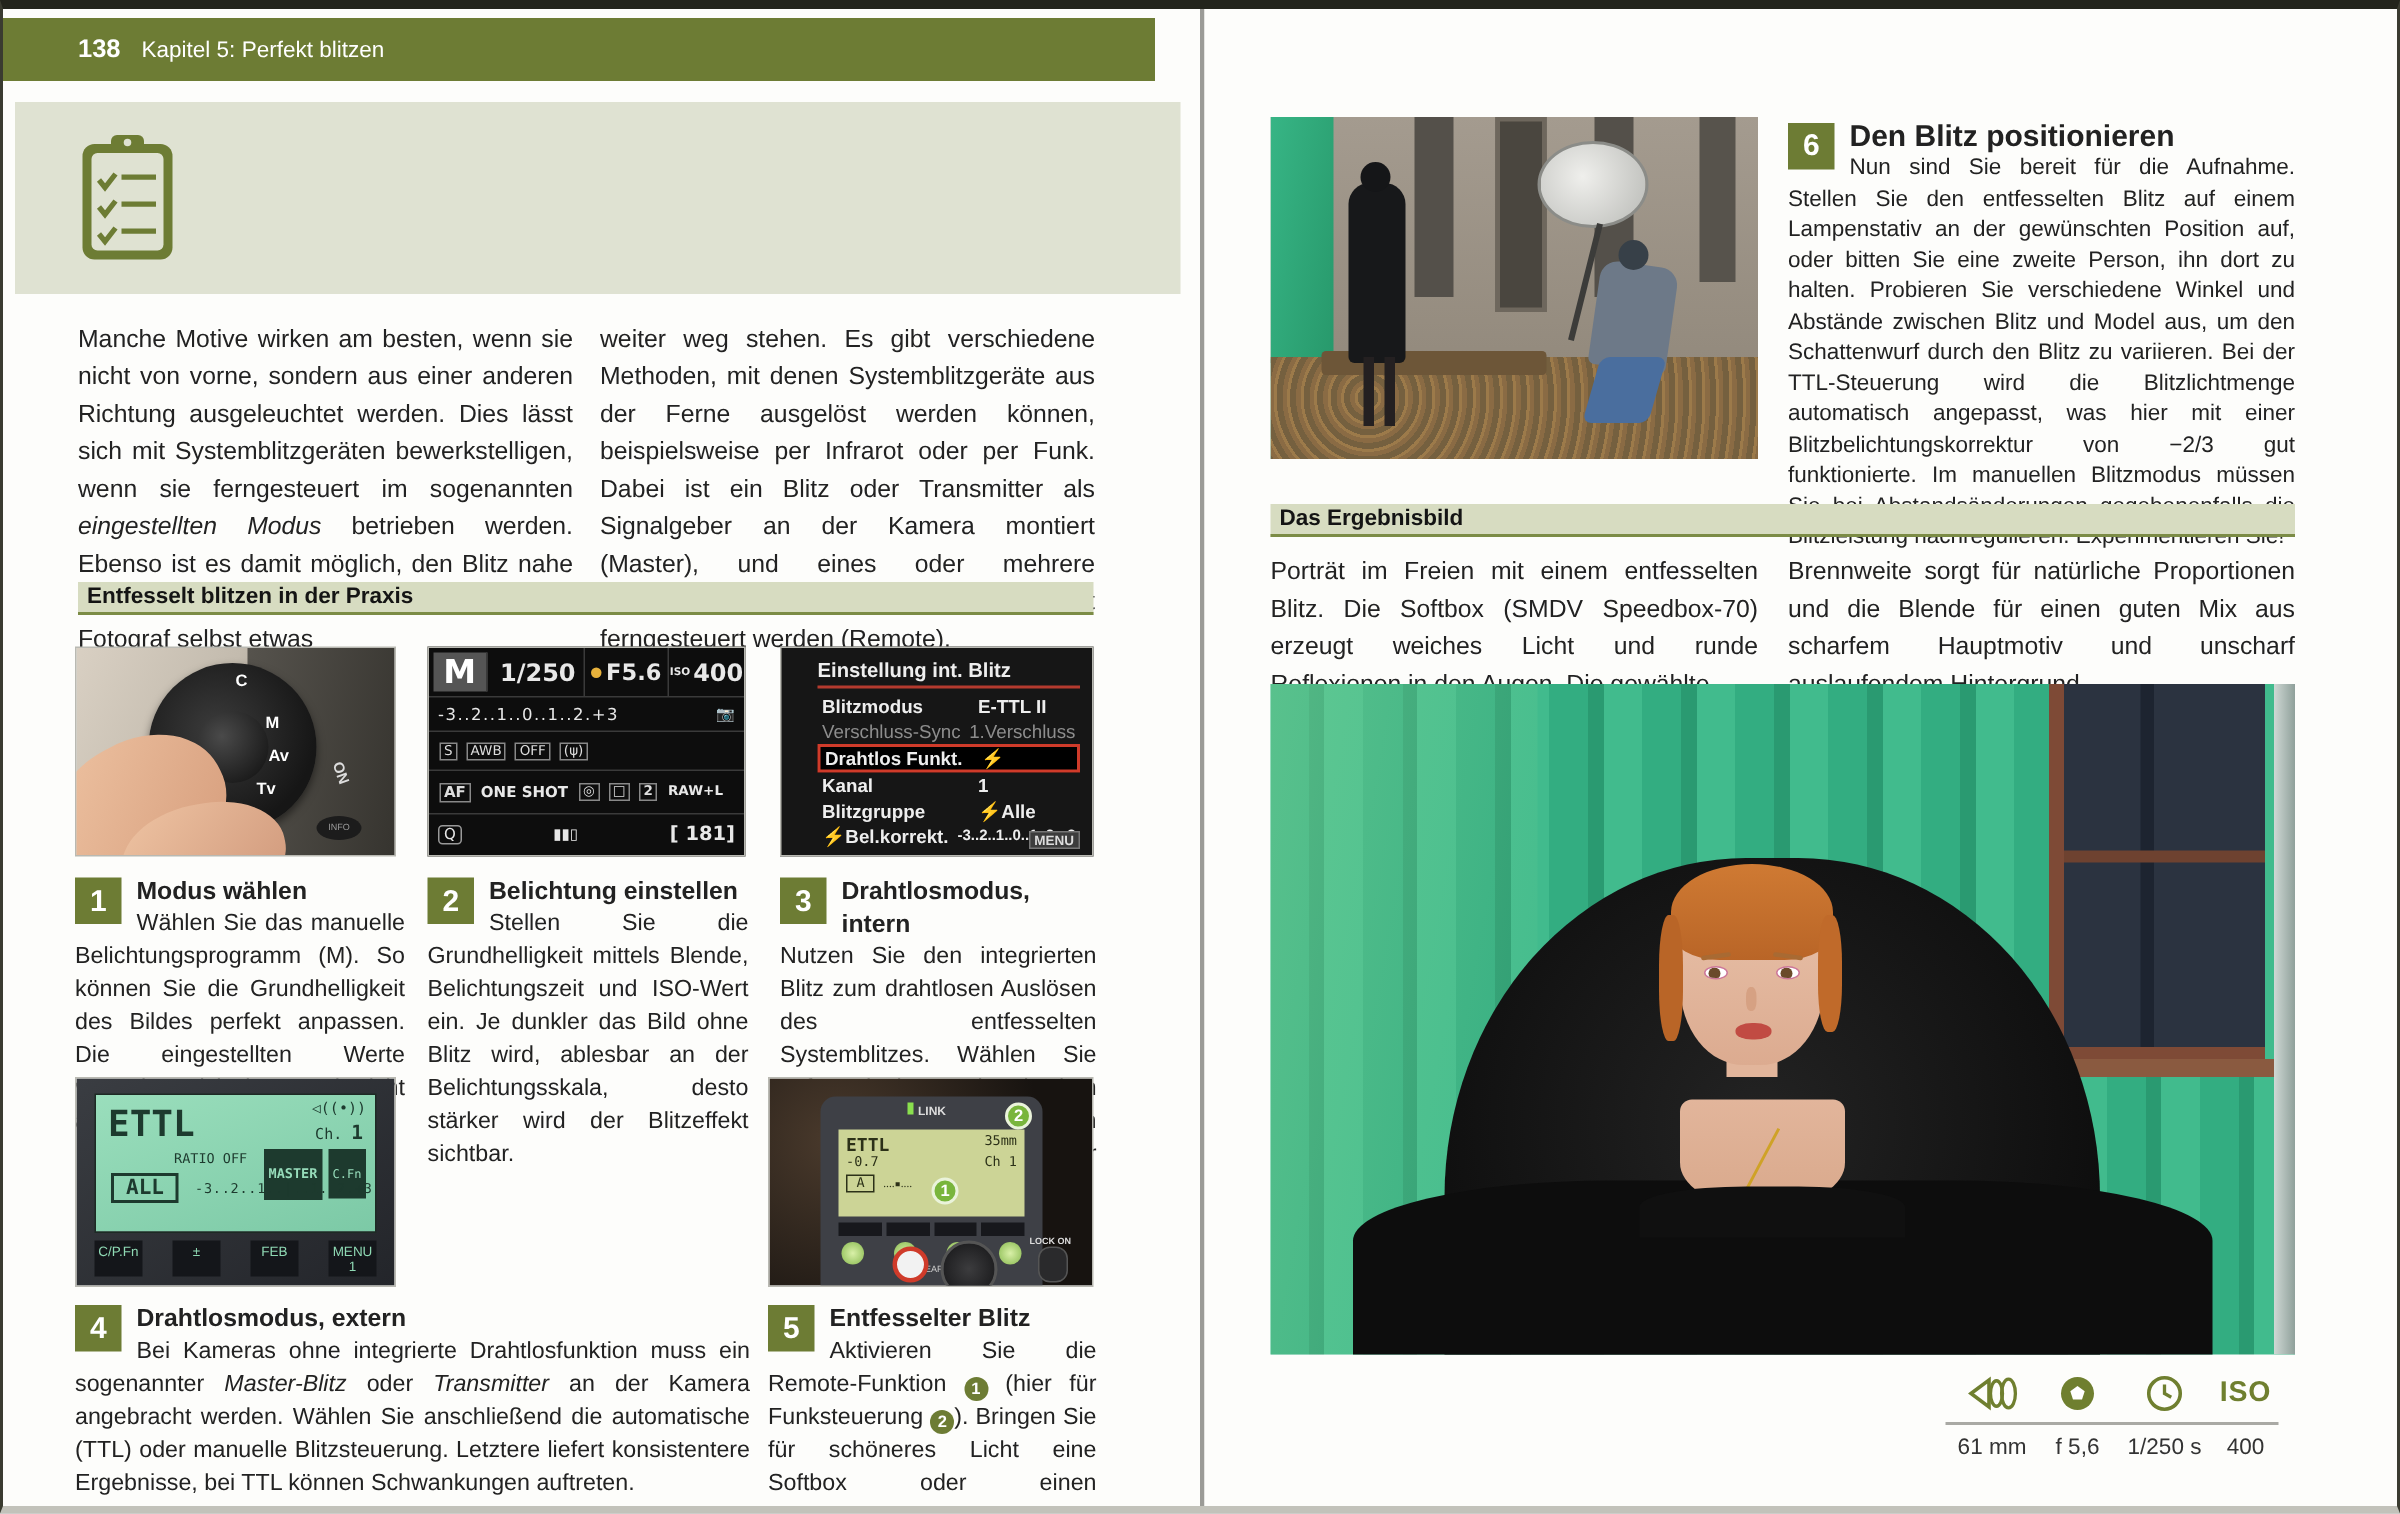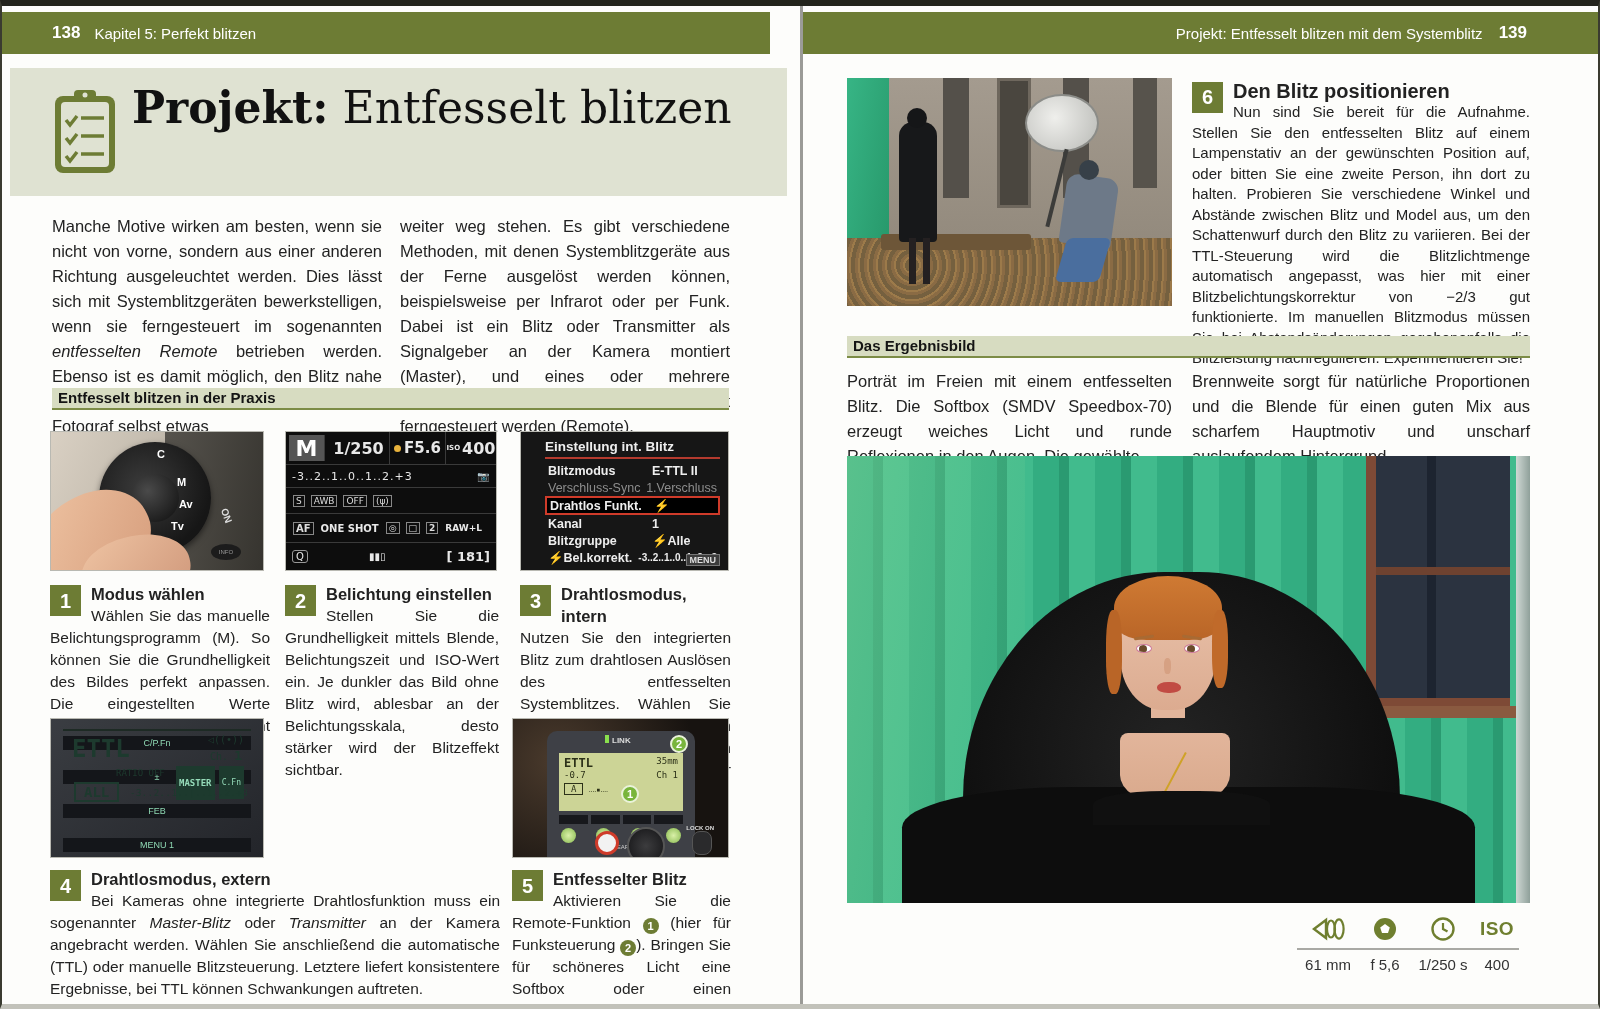--- a/index.html
+++ b/index.html
@@ -58,21 +58,21 @@
   .mrow { display:flex; height:17px; align-items:center; padding:0 3px; }
   .mrow .lab { width:104px; }
   .mrow.dim { color:#8d8d8d; font-weight:normal; }
   .mrow.sel { border:2px solid #cf3b2a; background:#000; height:19px; }
   .menu-btn { position:absolute; right:8px; bottom:4px; font-size:9px; background:#3c3c3c; border:1px solid #777; padding:0 3px; color:#ddd; }
 
   
   .flashframe { background:linear-gradient(145deg,#3a3d42,#23252a); padding:10px 12px 6px 12px; display:flex; flex-direction:column; }
   .flashlcd { background:linear-gradient(160deg,#9adebc,#7cc9a6); color:#1d3a2e; flex:1; position:relative;
     font-family:"DejaVu Sans Mono", monospace; border:1px solid #1d2a24; }
-  .flash-btnrow { display:flex; gap:20px; margin-top:5px;flex-direction:column; }
+  .flash-btnrow { display:flex; gap:20px; margin-top:5px; }
   .flash-btnrow span { flex:1; background:#14161a; color:#8fd9b4; font-size:9px; text-align:center; padding:2px 0; }
   .inv { background:#1d3a2e; color:#96dcba; padding:12px 3px; }
 
   
   .txbg { background:radial-gradient(circle at 20% 30%, #4a3a2c, #171310 70%); position:relative; }
   .txbody { position:absolute; left:34px; top:12px; width:148px; height:126px; background:#3e4046; border-radius:10px 10px 0 0; }
   .txlcd { position:absolute; left:12px; top:22px; width:124px; height:58px; background:#ccd496; color:#2c3118;
     font-family:"DejaVu Sans Mono", monospace; font-size:9px; padding:3px 5px; }
   .green-callout { position:absolute; width:18px; height:18px; border-radius:50%; background:#79b53c; border:2px solid #eaf3da;
     color:#fff; font-size:11px; font-weight:bold; display:flex; align-items:center; justify-content:center; }
@@ -109,26 +109,25 @@
         <rect x="22" y="2" width="22" height="12" rx="4" fill="#6d7c34"></rect>
         <circle cx="33" cy="7" r="2.5" fill="#dfe2d2"></circle>
         <path d="M14 32 l4 5 l7 -9" stroke="#6d7c34" stroke-width="3.5" fill="none"></path>
         <line x1="29" y1="30" x2="52" y2="30" stroke="#6d7c34" stroke-width="3.5"></line>
         <path d="M14 50 l4 5 l7 -9" stroke="#6d7c34" stroke-width="3.5" fill="none"></path>
         <line x1="29" y1="48" x2="52" y2="48" stroke="#6d7c34" stroke-width="3.5"></line>
         <path d="M14 68 l4 5 l7 -9" stroke="#6d7c34" stroke-width="3.5" fill="none"></path>
         <line x1="29" y1="66" x2="52" y2="66" stroke="#6d7c34" stroke-width="3.5"></line>
       </svg>
       <div class="title-text">
-        <div><b>Projekt:</b><span> Entfesselt blitzen</span></div>
       </div>
     </div>
 
     <div class="col" style="left:50px; top:208px; width:330px;">
-      <span>Manche Motive wirken am besten, wenn sie nicht von vorne, sondern aus einer anderen Richtung ausgeleuchtet werden. Dies lässt sich mit Systemblitzgeräten bewerkstelligen, wenn sie ferngesteuert im sogenannten </span><em>entfesselten Remote</em><span> betrieben werden. Ebenso ist es damit möglich, den Blitz nahe am Motiv zu platzieren, auch wenn Sie als Fotograf selbst etwas</span>
+      <span>Manche Motive wirken am besten, wenn sie nicht von vorne, sondern aus einer anderen Richtung ausgeleuchtet werden. Dies lässt sich mit Systemblitzgeräten bewerkstelligen, wenn sie ferngesteuert im sogenannten </span><em>eingestellten Modus</em><span> betrieben werden. Ebenso ist es damit möglich, den Blitz nahe am Motiv zu platzieren, auch wenn Sie als Fotograf selbst etwas</span>
     </div>
     <div class="col" style="left:398px; top:208px; width:330px;">
       <span>weiter weg stehen. Es gibt verschiedene Methoden, mit denen Systemblitzgeräte aus der Ferne ausgelöst werden können, beispielsweise per Infrarot oder per Funk. Dabei ist ein Blitz oder Transmitter als Signalgeber an der Kamera montiert (Master), und eines oder mehrere entfesselte Blitzgeräte können damit ferngesteuert werden (Remote).</span>
     </div>
 
     <div class="section-bar" style="left:50px; top:382px; width:677px;">Entfesselt blitzen in der Praxis</div>
 
     <div class="fig" style="left:48px; top:425px; width:214px; height:140px; background:linear-gradient(115deg,#d9d0c3 0%,#c3bbae 40%,#8b867d 70%,#55524c 100%);">
       <div class="shape" style="right:0; top:0; width:46%; height:100%; background:linear-gradient(100deg,#56534d,#36342f);"></div>
       <div class="shape" style="left:48px; top:10px; width:112px; height:112px; border-radius:50%; background:radial-gradient(circle at 40% 40%, #3b3b3b, #161616 70%); box-shadow:0 3px 6px rgba(0,0,0,.5);">
@@ -292,24 +291,20 @@
       <div class="step-badge">5</div>
       <div class="step-title">Entfesselter Blitz</div>
       <span>Aktivieren Sie die Remote-Funktion </span><span class="callout-num">1</span><span> (hier für Funksteuerung </span><span class="callout-num">2</span><span>). Bringen Sie für schöneres Licht eine Softbox oder einen Reflexschirm an.</span>
     </div>
   </div>
 
   <div id="page-divider"></div>
 
   <div class="page" id="page-right">
 
-    <div class="header-band" style="justify-content:flex-end; gap:16px; padding-right:73px;">
-      <span class="hb-title">Projekt: Entfesselt blitzen mit dem Systemblitz</span>
-      <span class="hb-num">139</span>
-    </div>
 
     <div class="photo" style="left:44px; top:72px; width:325px; height:228px;">
       <div class="shape" style="left:0; top:0; width:100%; height:72%; background:linear-gradient(#a49b8f,#938a7d);"></div>
       <div class="shape" style="left:96px; top:0; width:26px; height:120px; background:#54504a;"></div>
       <div class="shape" style="left:150px; top:0; width:34px; height:130px; background:#4a463f; border:3px solid #6e675d;"></div>
       <div class="shape" style="left:216px; top:0; width:26px; height:120px; background:#54504a;"></div>
       <div class="shape" style="left:286px; top:0; width:24px; height:110px; background:#57534c;"></div>
       <div class="shape" style="left:0; top:0; width:42px; height:100%; background:linear-gradient(100deg,#37b585,#259467);"></div>
       <div class="shape" style="left:0; bottom:0; width:100%; height:30%; background:repeating-radial-gradient(circle at 20% 40%, #8a6b44 0 3px, #75603f 3px 7px, #9c7a4a 7px 9px);"></div>
       <div class="shape" style="left:34px; bottom:56px; width:150px; height:16px; background:#6d5638; border-radius:3px;"></div>

